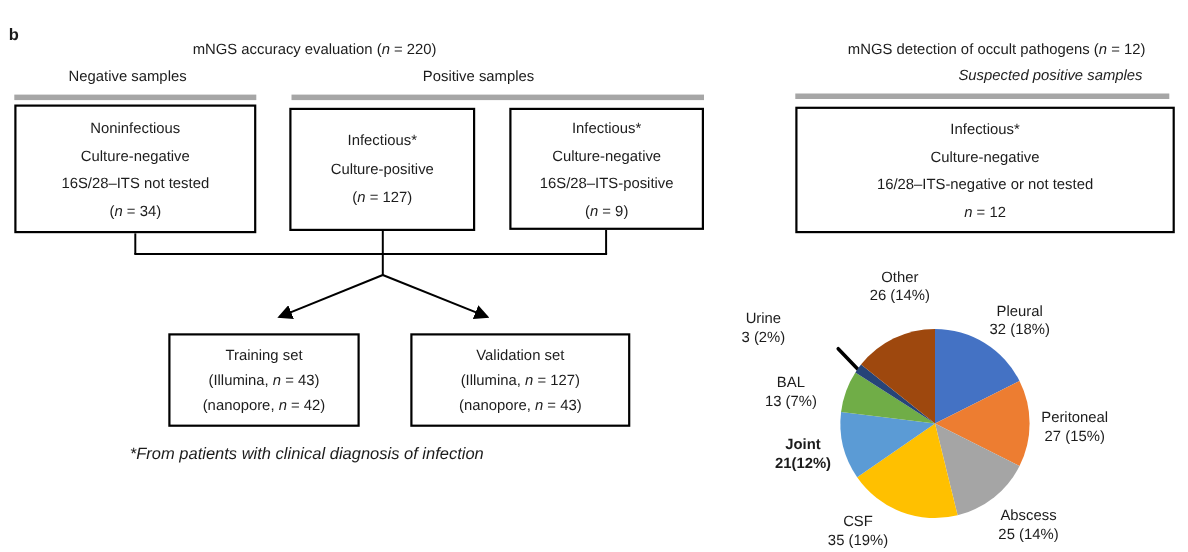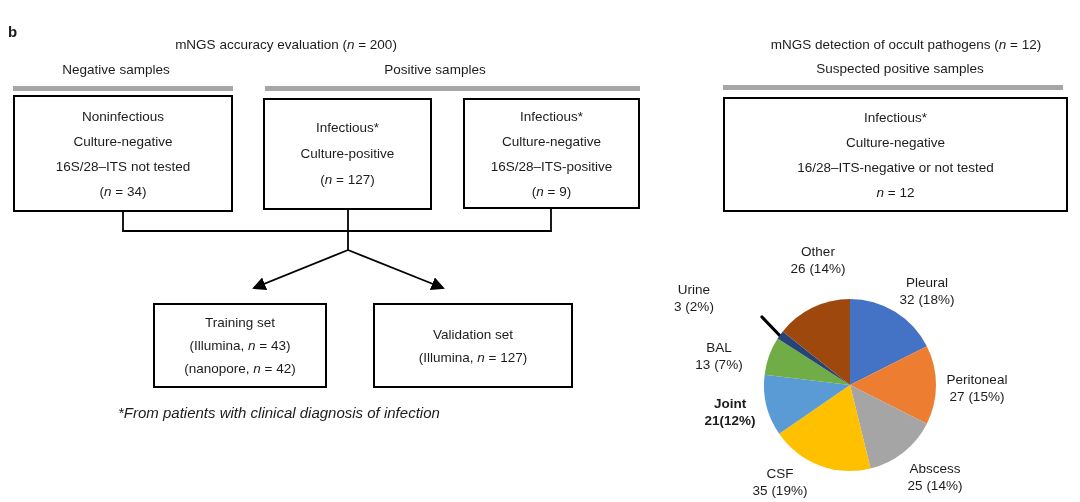--- a/index.html
+++ b/index.html
@@ -26,21 +26,21 @@
   #box-training{left:153px;top:303px;width:174px;height:85px;}
   #box-validation{left:373px;top:303px;width:200px;height:85px;}
   #box-suspected{left:723px;top:97px;width:345px;height:115px;}
   #bar-negative{left:13px;top:86px;width:220px;}
   #bar-positive{left:265px;top:86px;width:375px;}
   #bar-suspected{left:723px;top:85px;width:340px;}
   #title-accuracy{left:286px;top:37px;}
   #title-occult{left:906px;top:37px;}
   #label-negative{left:116px;top:62px;}
   #label-positive{left:435px;top:62px;}
-  #label-suspected{left:900px;top:61px;}
+  #label-suspected{left:955px;top:61px;font-style:italic;}
   .footnote{position:absolute;left:118px;top:404px;font-size:15px;white-space:nowrap;font-style:italic;}
   .plabel{position:absolute;width:120px;text-align:center;font-size:13.5px;line-height:17px;white-space:nowrap;}
   #pl-pleural{left:867px;top:274px;}
   #pl-peritoneal{left:917px;top:371px;}
   #pl-abscess{left:875px;top:460px;}
   #pl-csf{left:720px;top:465px;}
   #pl-joint{left:670px;top:395px;font-weight:bold;}
   #pl-bal{left:659px;top:339px;}
   #pl-urine{left:634px;top:281px;}
   #pl-other{left:758px;top:243px;}
@@ -72,21 +72,21 @@
         <path d="M 850 385 L 870.58 468.50 A 86 86 0 0 1 779.22 433.85 Z" fill="#FFC000"></path>
         <path d="M 850 385 L 779.22 433.85 A 86 86 0 0 1 764.63 374.63 Z" fill="#5B9BD5"></path>
         <path d="M 850 385 L 764.63 374.63 A 86 86 0 0 1 777.58 338.62 Z" fill="#70AD47"></path>
         <path d="M 850 385 L 777.58 338.62 A 86 86 0 0 1 782.76 331.38 Z" fill="#264478"></path>
         <path d="M 850 385 L 782.76 331.38 A 86 86 0 0 1 850.00 299.00 Z" fill="#9E480E"></path>
       </g>
   </svg>
 
   <div class="panel-label">b</div>
 
-  <div class="ctext" id="title-accuracy"><span>mNGS accuracy evaluation (</span><i>n</i><span> = 200)</span></div>
+  <div class="ctext" id="title-accuracy"><span>mNGS accuracy evaluation (</span><i>n</i><span> = 220)</span></div>
   <div class="ctext" id="label-negative">Negative samples</div>
   <div class="ctext" id="label-positive">Positive samples</div>
   <div class="gbar" id="bar-negative" style="background: rgb(166, 166, 166);"></div>
   <div class="gbar" id="bar-positive" style="background: rgb(166, 166, 166);"></div>
 
   <div class="box lh25" id="box-noninfectious">
     <div class="bl">Noninfectious</div>
     <div class="bl">Culture-negative</div>
     <div class="bl">16S/28–ITS not tested</div>
     <div class="bl"><span>(</span><i>n</i><span> = 34)</span></div>
@@ -107,20 +107,21 @@
 
   <div class="box lh23" id="box-training">
     <div class="bl">Training set</div>
     <div class="bl"><span>(Illumina, </span><i>n</i><span> = 43)</span></div>
     <div class="bl"><span>(nanopore, </span><i>n</i><span> = 42)</span></div>
   </div>
 
   <div class="box lh23" id="box-validation">
     <div class="bl">Validation set</div>
     <div class="bl"><span>(Illumina, </span><i>n</i><span> = 127)</span></div>
+    <div class="bl"><span>(nanopore, </span><i>n</i><span> = 43)</span></div>
   </div>
 
   <div class="footnote">*From patients with clinical diagnosis of infection</div>
 
   <div class="ctext" id="title-occult"><span>mNGS detection of occult pathogens (</span><i>n</i><span> = 12)</span></div>
   <div class="ctext" id="label-suspected">Suspected positive samples</div>
   <div class="gbar" id="bar-suspected" style="background: rgb(166, 166, 166);"></div>
 
   <div class="box lh25" id="box-suspected">
     <div class="bl">Infectious*</div>

